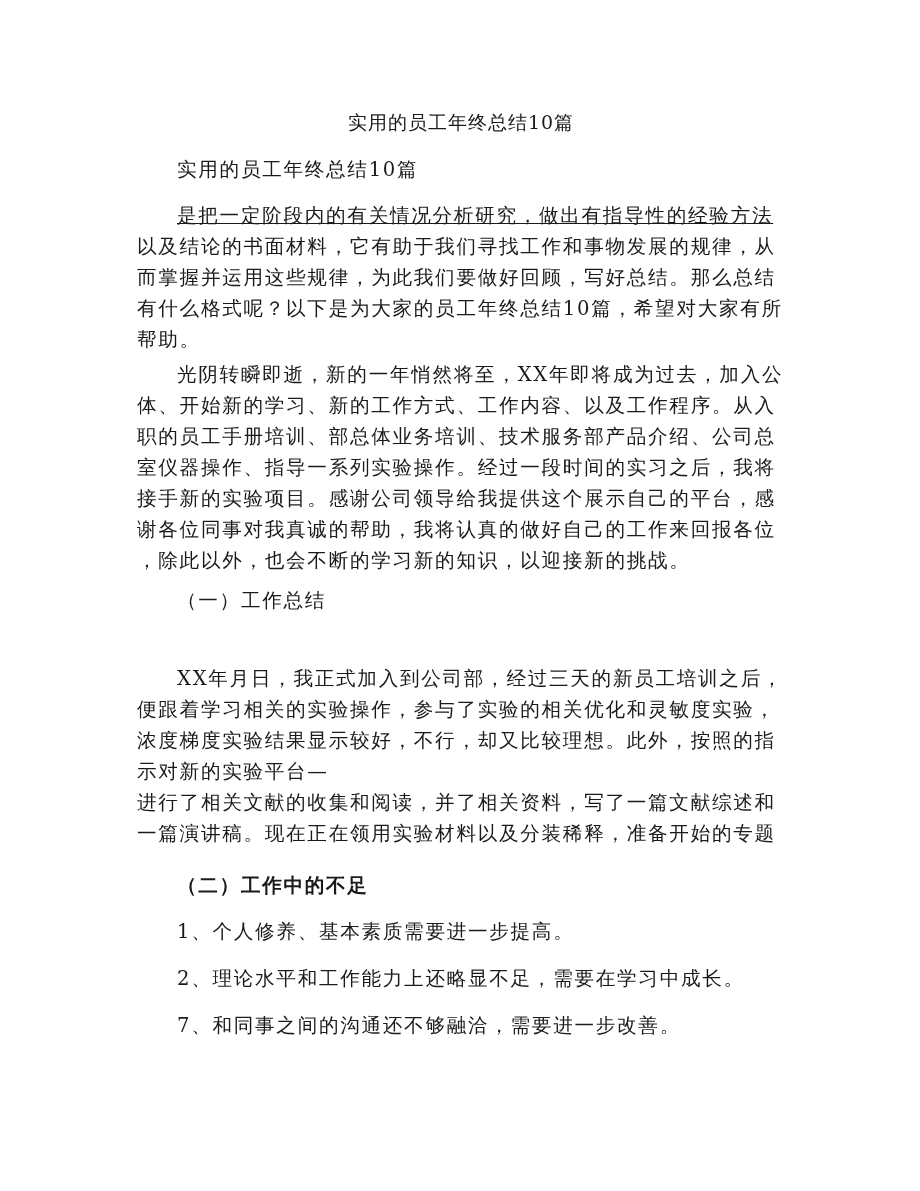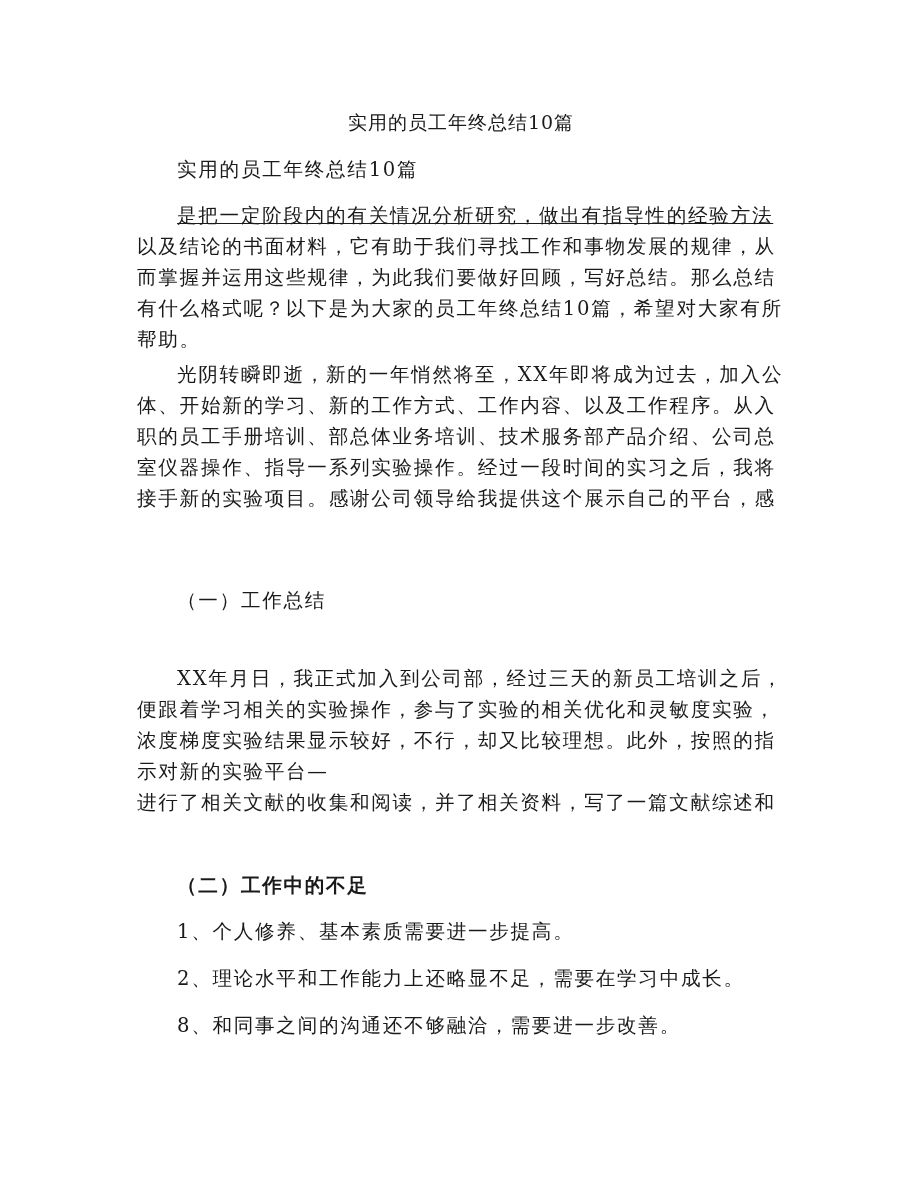--- a/index.html
+++ b/index.html
@@ -39,43 +39,46 @@
     <span class="line">有什么格式呢？以下是为大家的员工年终总结10篇，希望对大家有所</span>
     <span class="line">帮助。</span>
   </div>
 
   <div class="para" style="top:359px;">
     <span class="line" style="padding-left:40px;">光阴转瞬即逝，新的一年悄然将至，XX年即将成为过去，加入公</span>
     <span class="line">体、开始新的学习、新的工作方式、工作内容、以及工作程序。从入</span>
     <span class="line">职的员工手册培训、部总体业务培训、技术服务部产品介绍、公司总</span>
     <span class="line">室仪器操作、指导一系列实验操作。经过一段时间的实习之后，我将</span>
     <span class="line">接手新的实验项目。感谢公司领导给我提供这个展示自己的平台，感</span>
+    <span class="line">谢各位同事对我真诚的帮助，我将认真的做好自己的工作来回报各位</span>
+    <span class="line">，除此以外，也会不断的学习新的知识，以迎接新的挑战。</span>
   </div>
 
   <div class="para" style="top:585px;">
     <span class="line" style="padding-left:40px;">（一）工作总结</span>
   </div>
 
   <div class="para" style="top:663px;">
     <span class="line" style="padding-left:40px;">XX年月日，我正式加入到公司部，经过三天的新员工培训之后，</span>
     <span class="line">便跟着学习相关的实验操作，参与了实验的相关优化和灵敏度实验，</span>
     <span class="line">浓度梯度实验结果显示较好，不行，却又比较理想。此外，按照的指</span>
     <span class="line">示对新的实验平台—</span>
     <span class="line">进行了相关文献的收集和阅读，并了相关资料，写了一篇文献综述和</span>
+    <span class="line">一篇演讲稿。现在正在领用实验材料以及分装稀释，准备开始的专题</span>
   </div>
 
   <div class="para" style="top:870px;">
     <span class="line" style="padding-left:40px;font-weight:bold;">（二）工作中的不足</span>
   </div>
 
   <div class="para" style="top:916px;">
     <span class="line" style="padding-left:40px;">1、个人修养、基本素质需要进一步提高。</span>
   </div>
 
   <div class="para" style="top:963px;">
     <span class="line" style="padding-left:40px;">2、理论水平和工作能力上还略显不足，需要在学习中成长。</span>
   </div>
 
   <div class="para" style="top:1010px;">
-    <span class="line" style="padding-left:40px;">8、和同事之间的沟通还不够融洽，需要进一步改善。</span>
+    <span class="line" style="padding-left:40px;">7、和同事之间的沟通还不够融洽，需要进一步改善。</span>
   </div>
 
 </div>
 
 </body></html>

